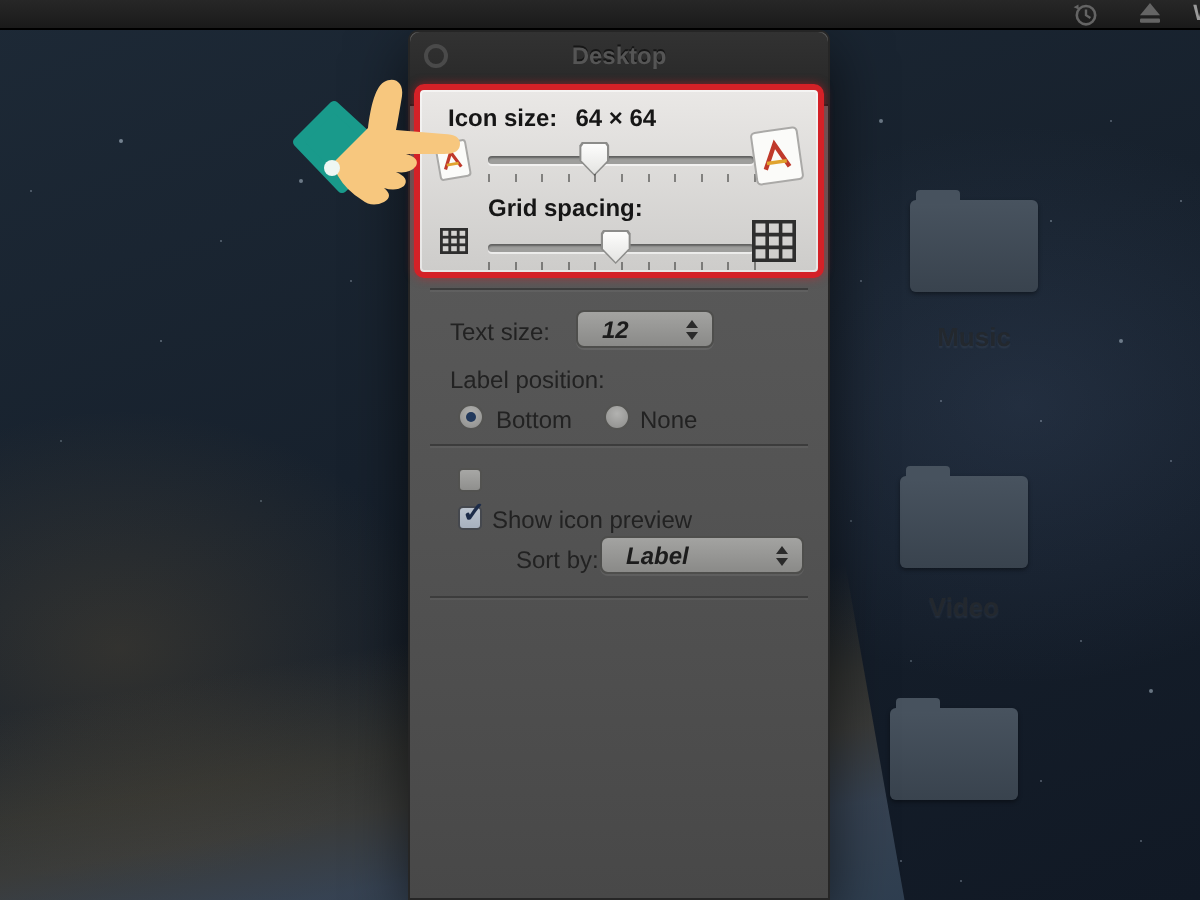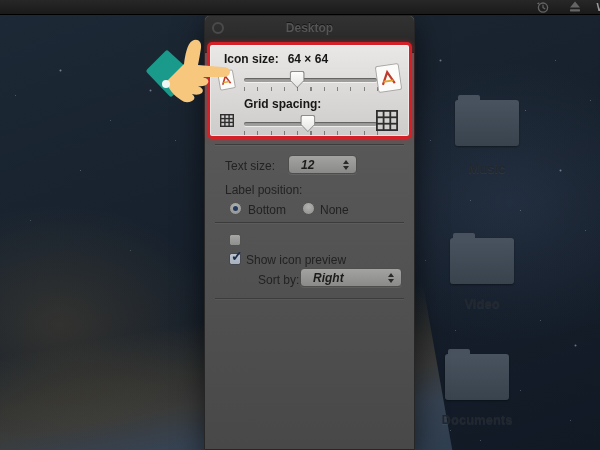--- a/index.html
+++ b/index.html
@@ -118,21 +118,20 @@
     <div id="ridge"></div>
   </div>
 
   <div class="folder" style="left:455px; top:100px;"></div>
   <div class="folder-label" style="left:437px; top:161px;">Music</div>
 
   <div class="folder" style="left:450px; top:238px;"></div>
   <div class="folder-label" style="left:432px; top:296px;">Video</div>
 
   <div class="folder" style="left:445px; top:354px;"></div>
-  <div class="folder-label" style="left:427px; top:412px;">Documents</div>
 
   <div id="menubar">
     <span class="menu-extra">
       <svg width="14" height="13" viewBox="0 0 14 13">
         <circle cx="7" cy="6.6" r="4.6" fill="none" stroke="#646464" stroke-width="1.3"></circle>
         <path d="M7 3.8 V6.6 L9.2 8" stroke="#646464" stroke-width="1.2" fill="none"></path>
         <path d="M3.2 1.2 l-2.4 1.4 2.6 1.2 z" fill="#646464"></path>
       </svg>
     </span>
     <span class="menu-extra">
@@ -229,21 +228,21 @@
 
     <div class="checkbox" style="left:24px; top:218px;"></div>
 
     <div class="checkbox checked" style="left:24px; top:237px;">
       <span class="checkmark">✓</span>
     </div>
     <span class="ctl-label" style="left:41px; top:237px;">Show icon preview</span>
 
     <span class="ctl-label" style="left:20px; top:257px;margin-left:33px;">Sort by:</span>
     <div class="dropdown" style="left:95px; top:252px; width:102px;">
-      <span class="dd-value">Right</span>
+      <span class="dd-value">Label</span>
       <span class="stepper">
           <i class="up"></i>
           <i class="down"></i>
         </span>
     </div>
 
     <div class="divider" style="top:282px;"></div>
   </div>
 
   <svg id="hand" width="95" height="75" viewBox="0 0 95 75">

